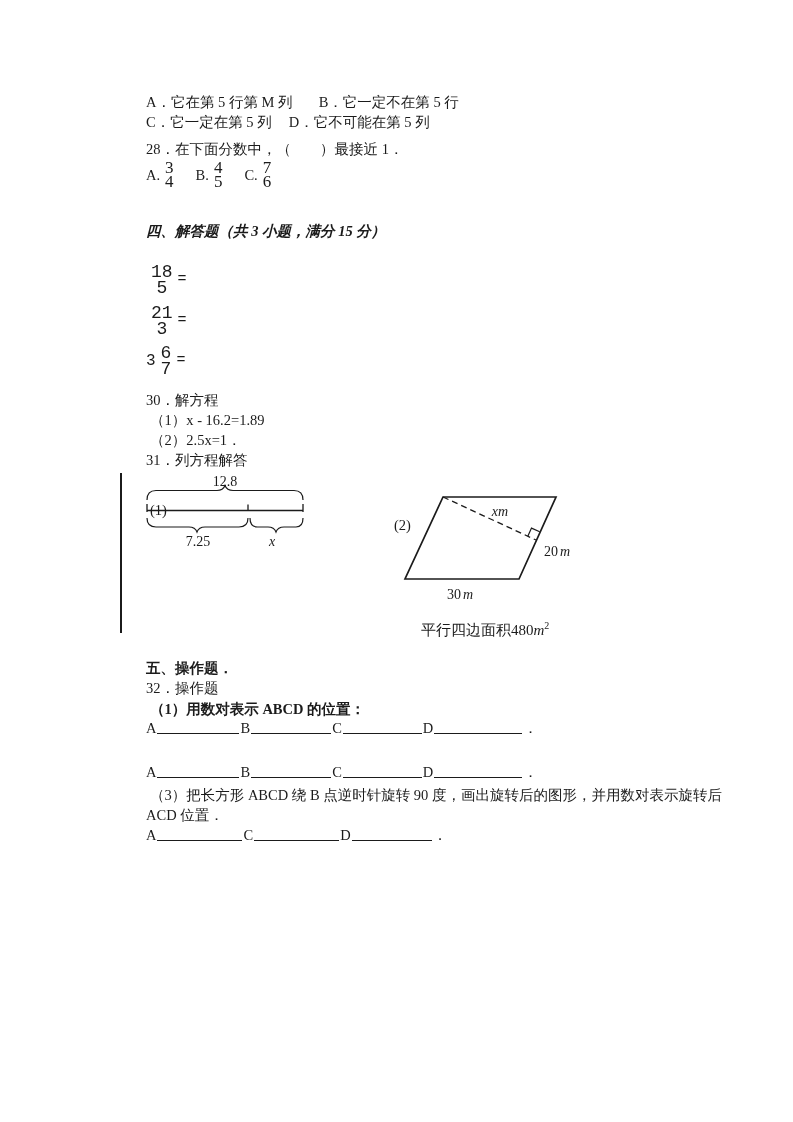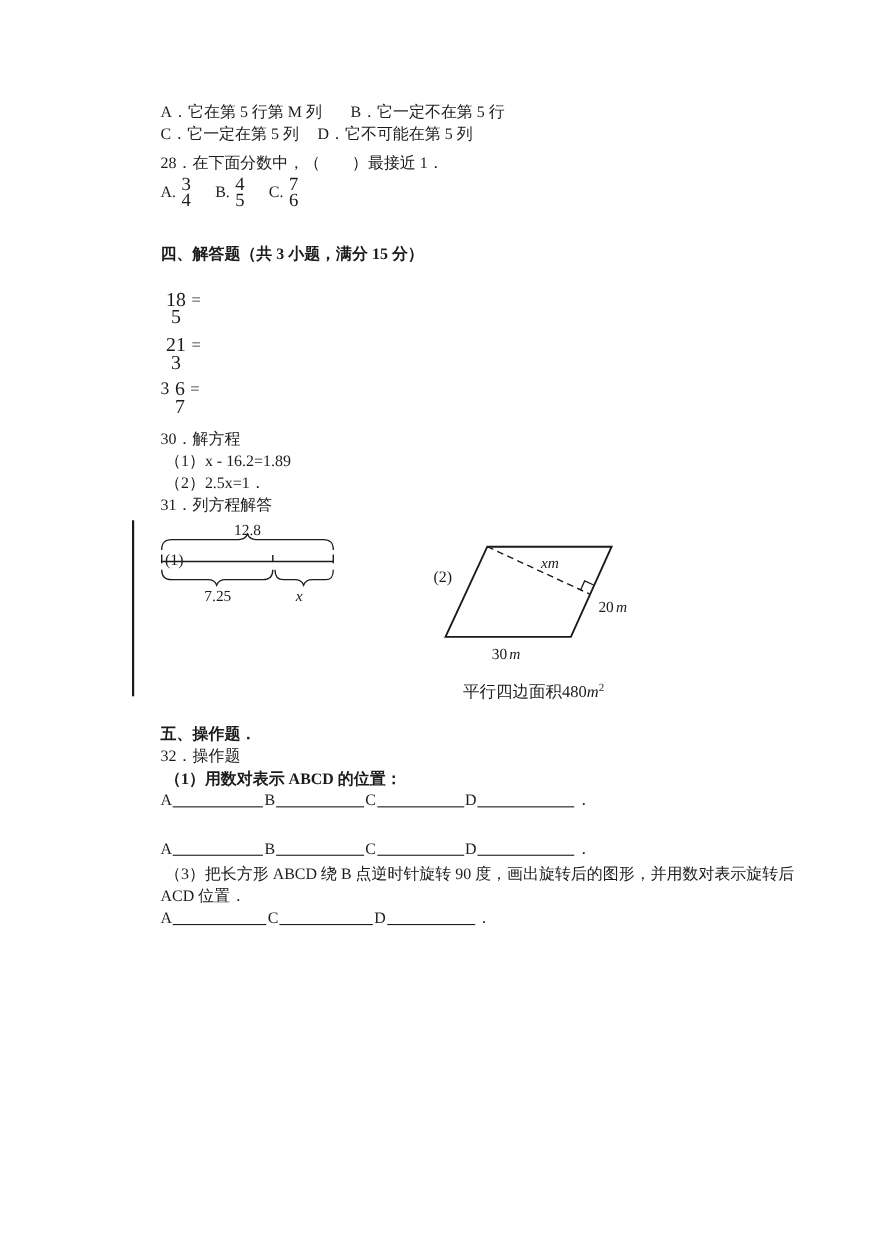--- a/index.html
+++ b/index.html
@@ -9,21 +9,21 @@
     overflow:hidden;
   }
   .line{position:absolute;left:118px;font-size:14.5px;line-height:18px;white-space:pre;margin-left:28px;}
   .bold{font-weight:bold;}
   .row{display:flex;}
   .fracrow{display:flex;align-items:center;}
   .pair{display:flex;align-items:center;gap:5px;}
   .frac{display:inline-flex;flex-direction:column;align-items:center;text-align:center;}
   .f28{font-size:17px;line-height:14px;}
   .f29{font-size:18px;line-height:16px;}
-  .eqrow{display:flex;align-items:flex-start;gap:5px;}
+  .eqrow{display:flex;align-items:center;gap:5px;font-family:Liberation Mono, monospace;}
   .whole{font-size:16px;}
   .eqsign{font-size:15px;}
   .blanks{display:flex;align-items:flex-end;line-height:16px;}
   .u{display:inline-block;border-bottom:1.4px solid #1b1b1b;height:12px;margin:0 1px 2px 1px;}
   .vline{position:absolute;background:#1b1b1b;}
   svg{position:absolute;}
   svg text{font-size:14px;fill:#1b1b1b;font-family:"Liberation Serif","DejaVu Serif",serif;}
   .cap{font-size:15px;white-space:pre;}
   .cap i{font-family:"Liberation Serif","DejaVu Serif",serif;}
   .cap sup{font-size:10px;}
@@ -61,21 +61,21 @@
     </span>
     <span class="pair">
       <span>C.</span>
       <span class="frac f28">
         <span>7</span>
         <span>6</span>
       </span>
     </span>
   </div>
 
-  <div class="line bold" style="top:222px;">四、解答题（共 3 小题，满分 15 分）</div>
+  <div class="line bold" style="top:222px;font-style:italic;">四、解答题（共 3 小题，满分 15 分）</div>
 
   <div class="line eqrow" style="top:264px;">
     <span class="whole"></span>
     <span class="frac f29">
       <span>18</span>
       <span>5</span>
     </span>
     <span class="eqsign">=</span>
   </div>
   <div class="line eqrow" style="top:305px;">

